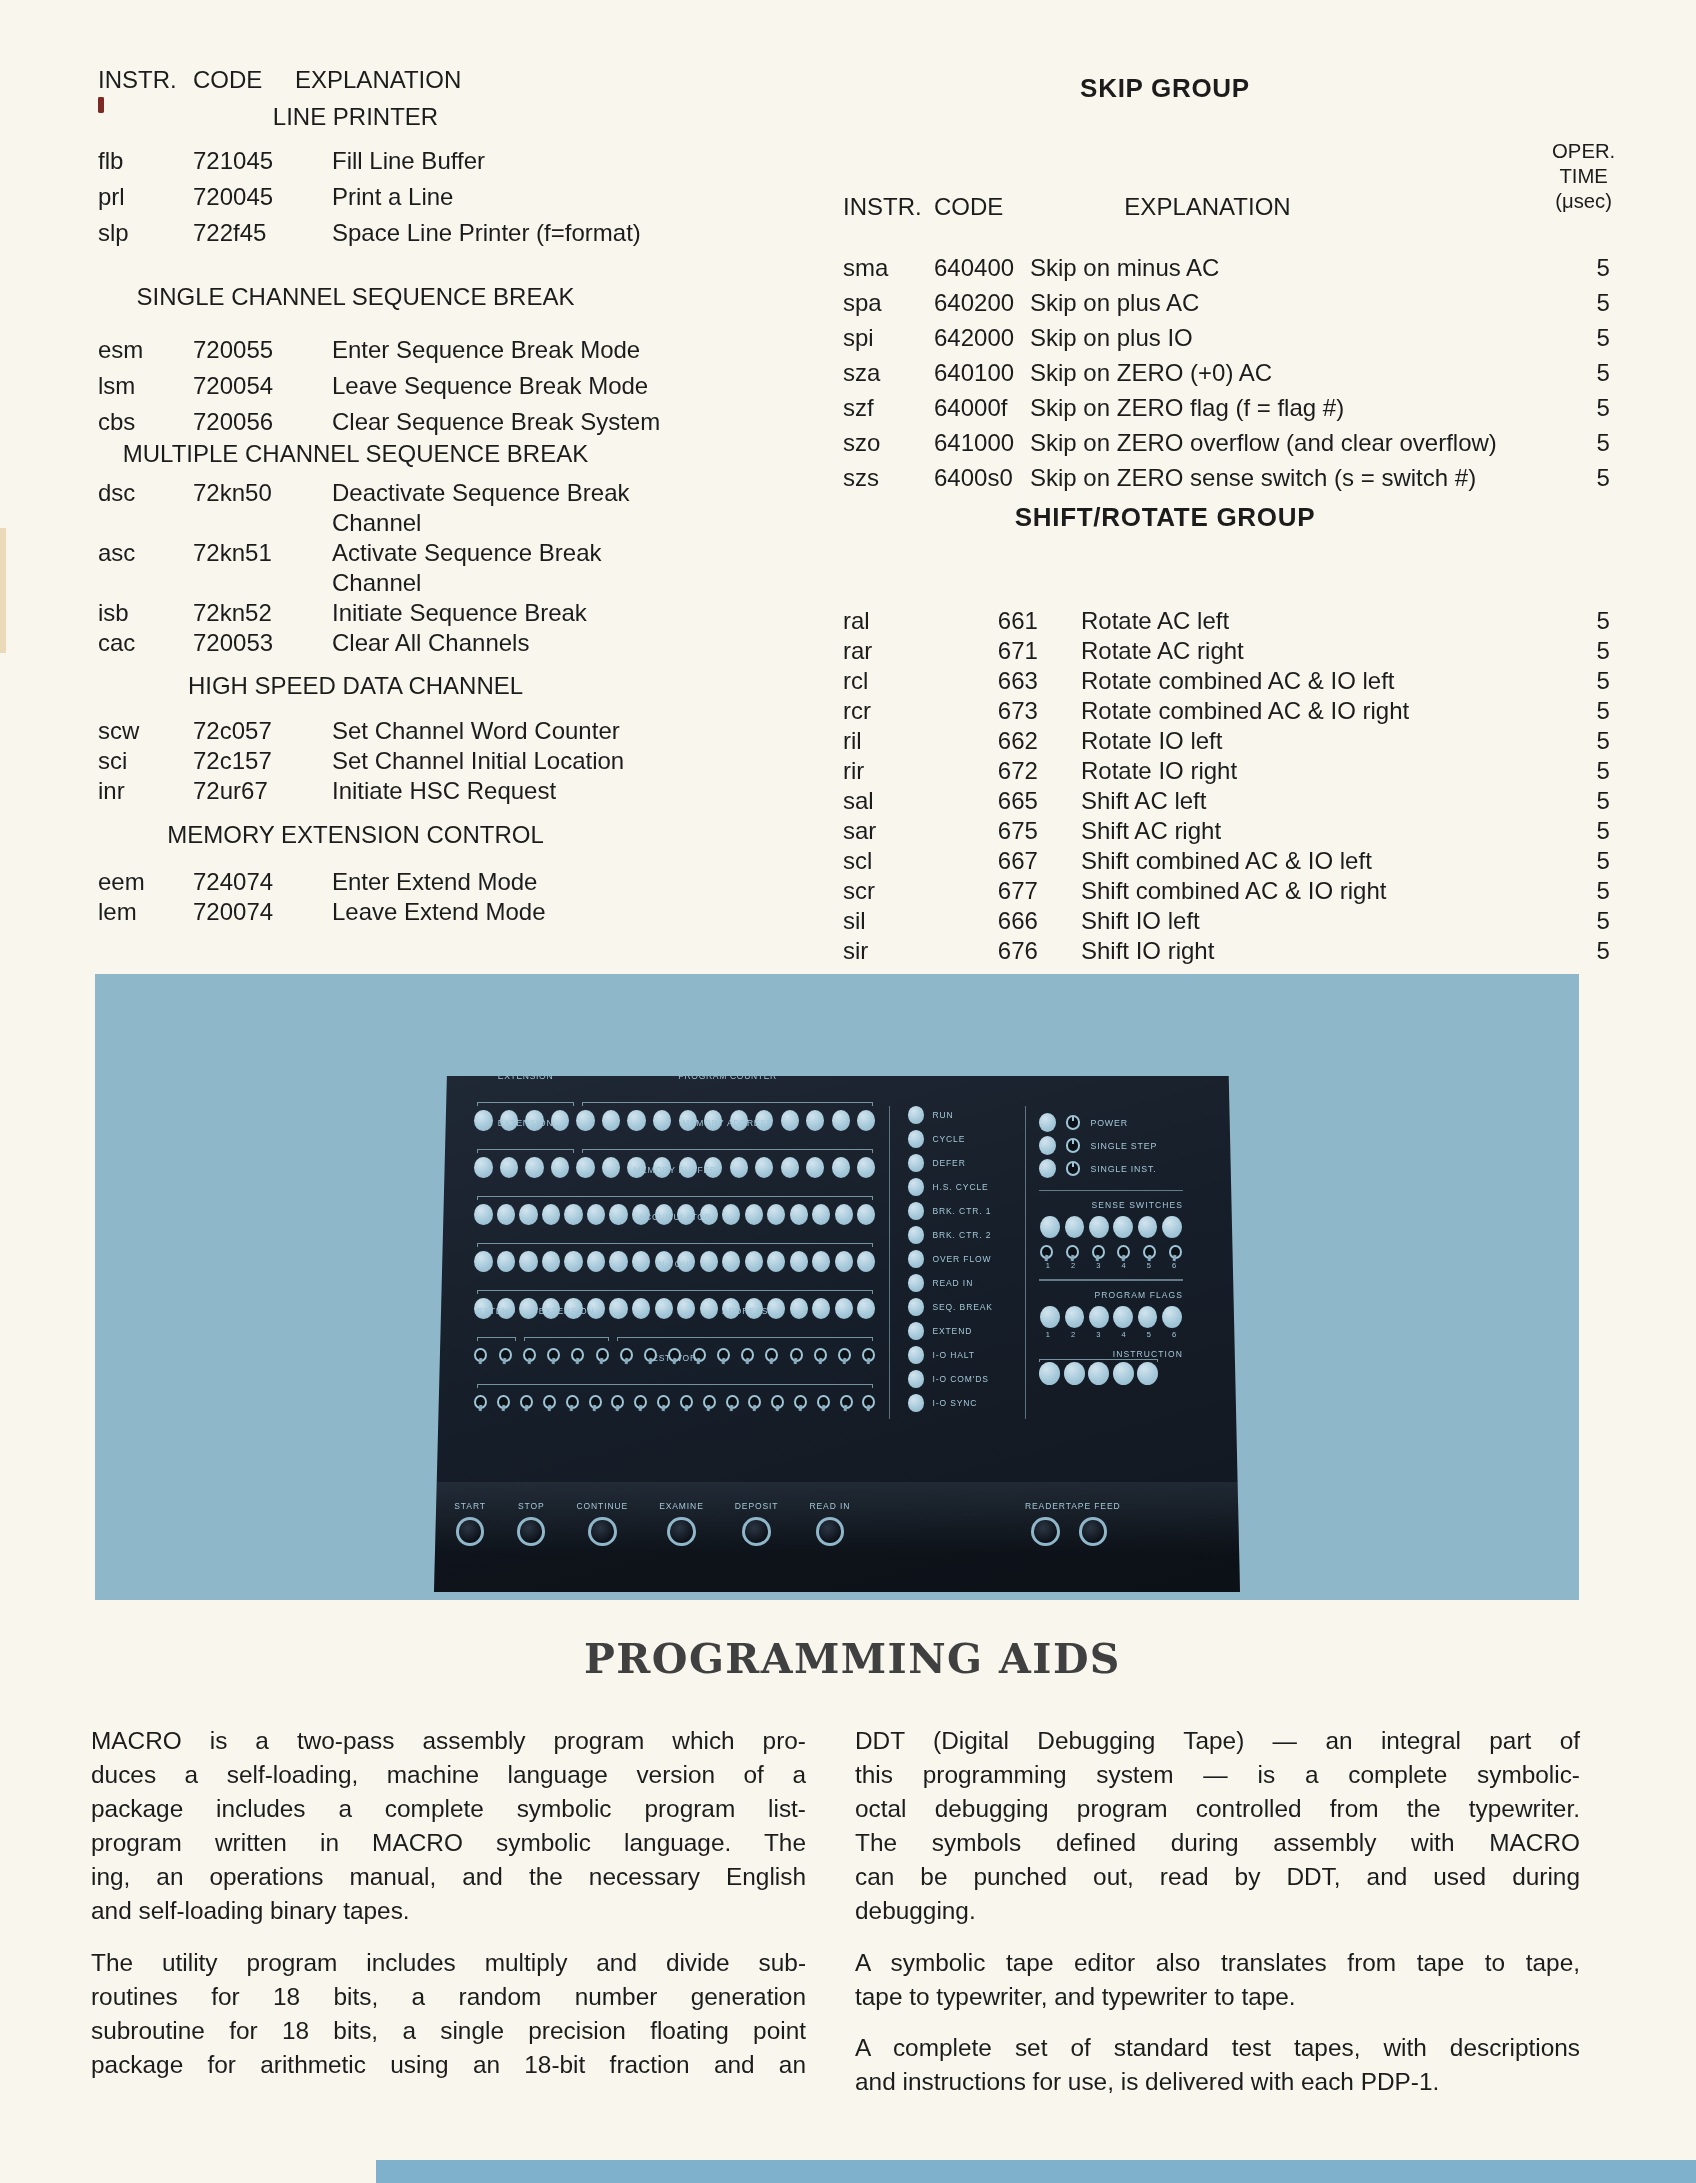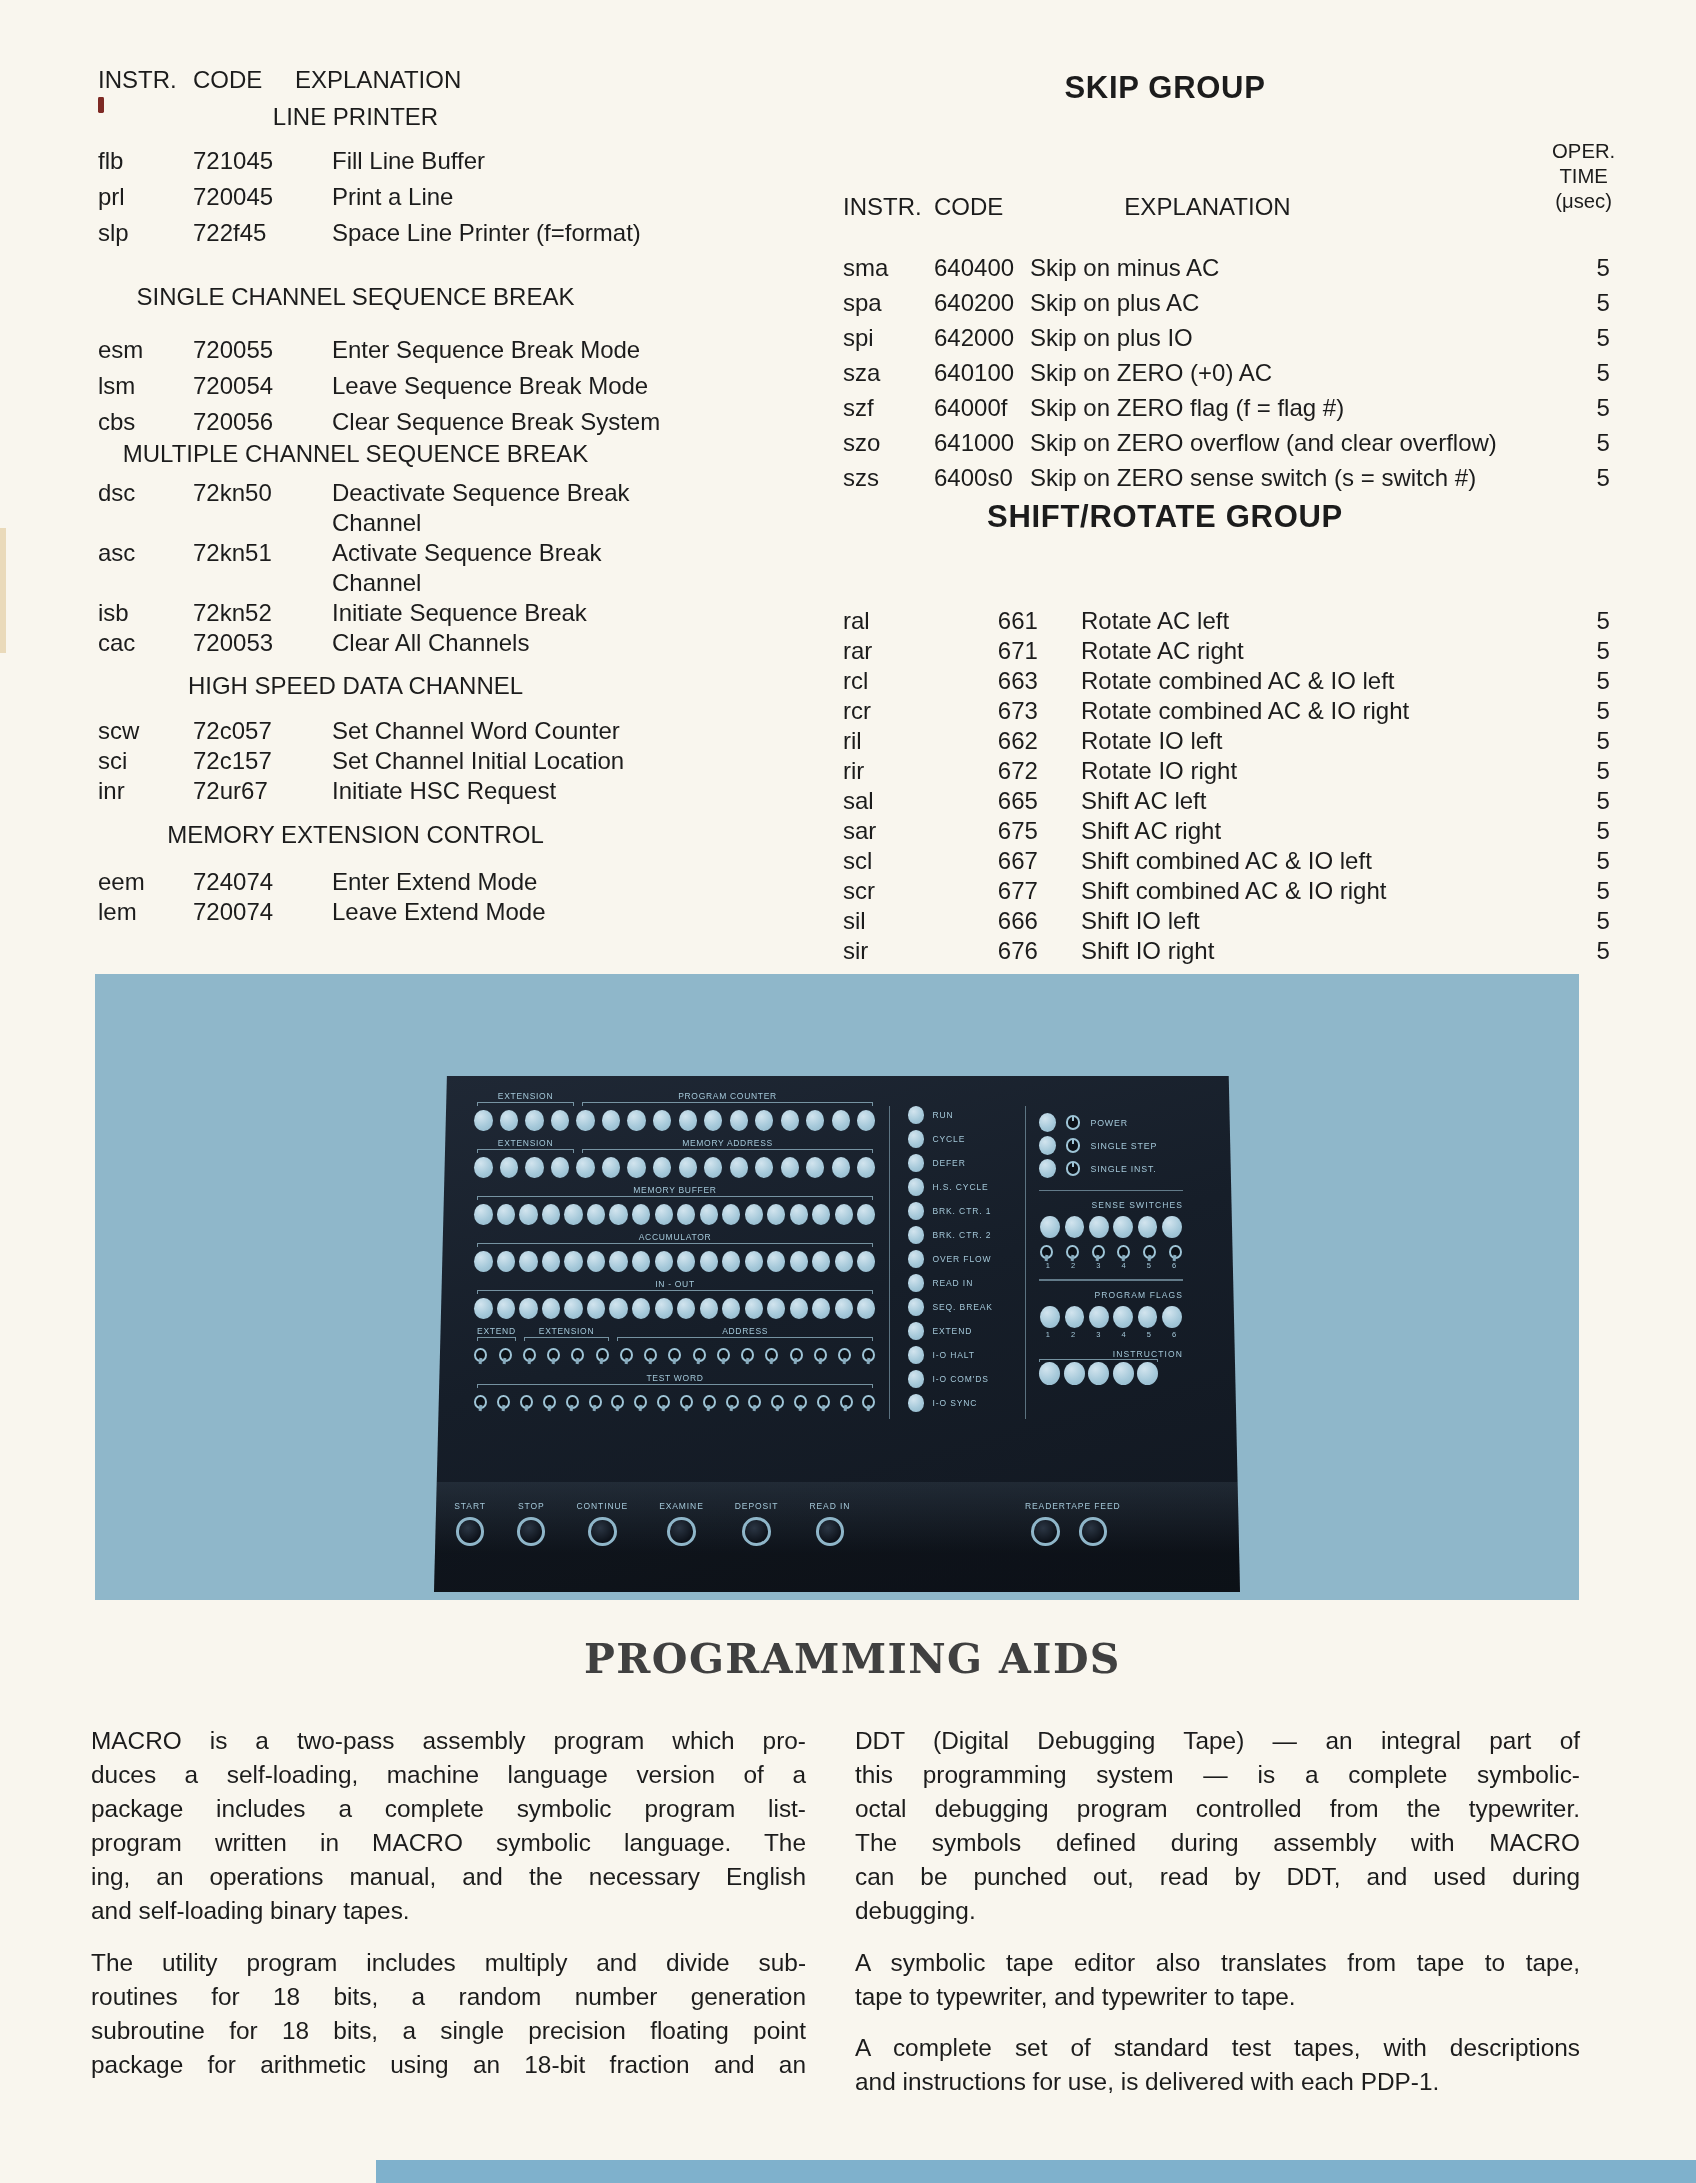--- a/index.html
+++ b/index.html
@@ -19,21 +19,21 @@
   .tight .lt-row{line-height:30px;}
   .lt-el{line-height:inherit;}
   .t1{margin-top:9.5px;margin-bottom:13px;}
   .t2{margin-top:32px;margin-bottom:22px;}
   .t3{margin-top:0.7px;margin-bottom:11px;}
   .t4{margin-top:13.5px;margin-bottom:17.6px;}
   .t5{margin-top:15px;margin-bottom:19px;}
 
   
   .right-col{position:absolute;left:843px;top:71px;width:779px;font-size:24px;}
-  .g-title{width:644px;text-align:center;font-weight:bold;font-size:31px;letter-spacing:0.7px;line-height:34px;margin:0;}
+  .g-title{width:644px;text-align:center;font-weight:bold;font-size:26px;letter-spacing:0.7px;line-height:34px;margin:0;}
   .opertime{position:absolute;top:68px;right:6.8px;text-align:center;font-size:20.3px;line-height:25px;}
   .sg-header{display:grid;grid-template-columns:91px 96px 1fr 47px;margin-top:88px;height:27px;line-height:27px;}
   .sg-header .h-expl{text-align:center;padding-right:190px;}
   .skip-rows{margin-top:30px;}
   .sg-row{display:grid;grid-template-columns:91px 96px 1fr 47px;line-height:35px;}
   .sg-row .cell-t,.sh-row .cell-t{text-align:right;padding-right:12.2px;}
   .shift-title{margin-top:5.4px;}
   .shift-rows{margin-top:72px;}
   .sh-row{display:grid;grid-template-columns:88px 115px 1fr 47px;line-height:30px;}
   .sh-row .cell-c{text-align:right;padding-right:8.1px;}
@@ -44,21 +44,21 @@
          background:radial-gradient(ellipse at 50% 45%, #9ac0d1 0%, #8fb7ca 55%, #83accO 100%);
          background-color:#8fb7ca;}
   .panel{position:absolute;left:339px;top:102px;width:806px;height:516px;
          background:linear-gradient(165deg,#1f2835 0%,#161e29 45%,#111720 100%);
          clip-path:polygon(1.6% 0,98.6% 0,100% 100%,0 100%);}
   .plabel{font-size:8.8px;letter-spacing:0.8px;color:#a4c8d9;white-space:nowrap;}
 
   .reg-area{position:absolute;left:39px;top:13.5px;width:404px;}
   .reg-row{height:47px;}
   .reg-labels{display:flex;height:16.3px;align-items:flex-end;}
-  .reg-cell{display:flex;flex-direction:column;align-items:center;justify-content:flex-end;padding:0 4.1px;box-sizing:border-box;}
+  .reg-cell{display:flex;flex-direction:column;align-items:center;justify-content:flex-end;padding:0 4.1px;box-sizing:border-box;gap:20px;}
   .reg-lbl{font-size:8.5px;letter-spacing:0.7px;color:#a4c8d9;white-space:nowrap;margin-bottom:1.4px;}
   .bracket{width:100%;height:3.4px;border:1px solid rgba(150,185,202,.75);border-bottom:none;box-sizing:border-box;}
   .reg-lamps{display:flex;justify-content:space-between;align-items:center;height:28.5px;padding:0 1.4px;}
   .lamp{border-radius:50%;background:radial-gradient(circle at 35% 30%,#d2e4ee,#a6c9da 55%,#8fb6c9);}
   .lamp-reg{width:18.3px;height:21px;}
 
   .vline{position:absolute;width:1.4px;top:30px;height:313px;background:rgba(150,185,202,.55);}
   .vline.v1{left:455px;} .vline.v2{left:591px;}
 
   .status-col{position:absolute;left:474px;top:30px;height:306px;display:flex;flex-direction:column;justify-content:space-between;}

